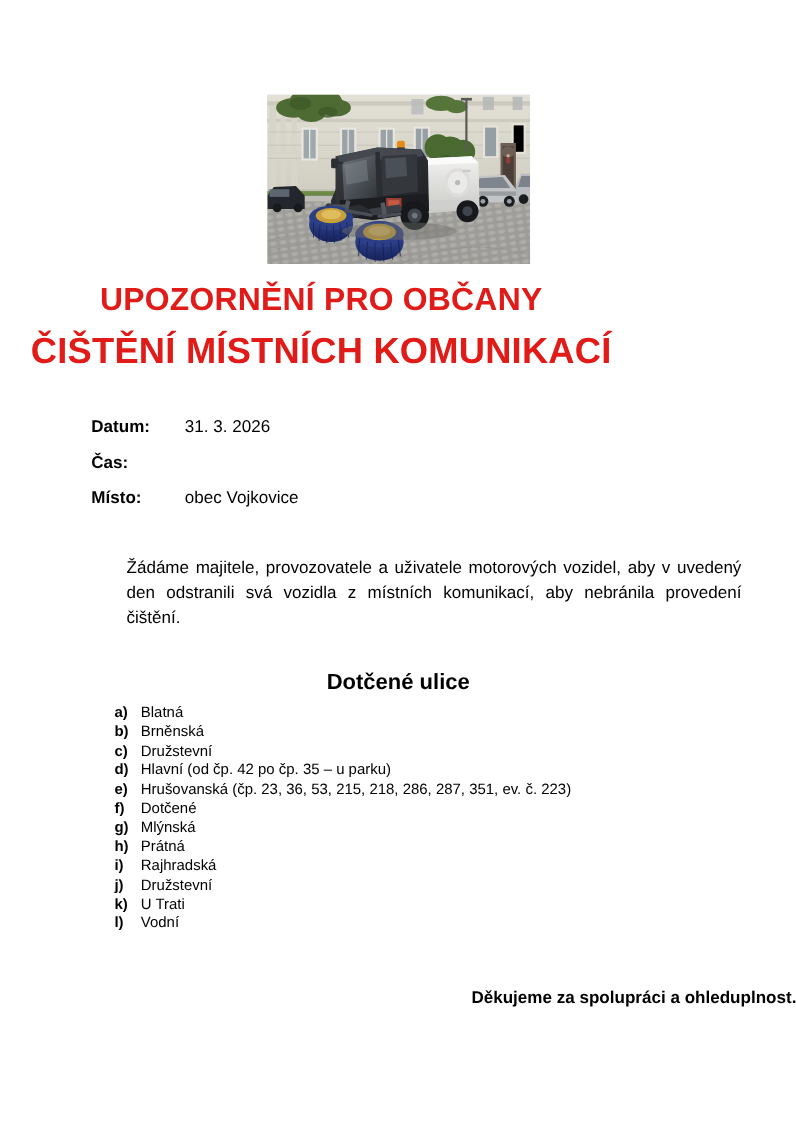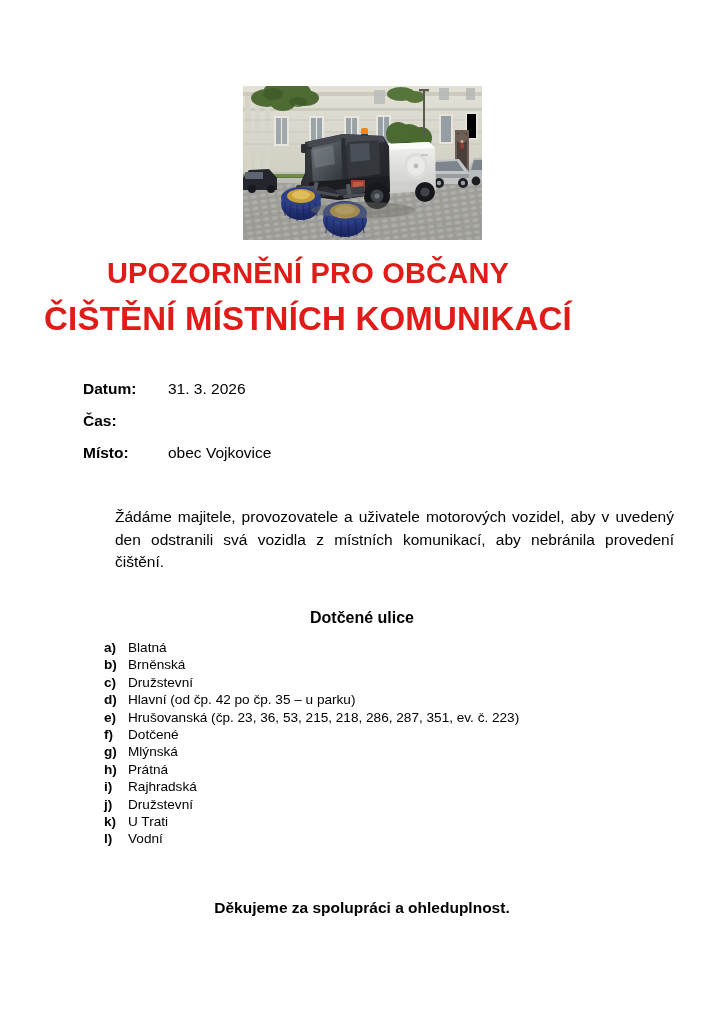--- a/index.html
+++ b/index.html
@@ -34,21 +34,21 @@
   .photo {
     position: absolute;
     inset: 0;
     background: #cfcec6;
   }
   .photo svg { display: block; width: 100%; height: 100%; }
 
   
   .title-1, .title-2 {
     position: absolute;
-    left: 16px;
+    left: 0;
     width: 584px;
     text-align: center;
     font-weight: bold;
     letter-spacing: 0.2px;
     white-space: nowrap;
   }
   .title-1 {
     top: 256px;
     font-size: 29px;
     line-height: 34px;
@@ -93,21 +93,21 @@
     margin-left: 32px;
   }
 
   
   .streets-title {
     position: absolute;
     left: 0;
     top: 609px;
     width: 724px;
     text-align: center;
-    font-size: 16px;
+    font-size: 20px;
     font-weight: bold;
   }
   .streets-list {
     position: absolute;
     left: 104px;
     top: 639px;
     width: 520px;
   }
   .street-item {
     display: flex;
@@ -126,21 +126,21 @@
     white-space: nowrap;
     text-align: center;
   }
 
   
   .thanks {
     position: absolute;
     left: 0;
     top: 899px;
     width: 724px;
-    text-align: center;
+    text-align: right;
     font-size: 15.5px;
     font-weight: bold;
   }
 </style>
 </head>
 <body>
 
 <div class="page">
 
   <div class="photo-wrap">

